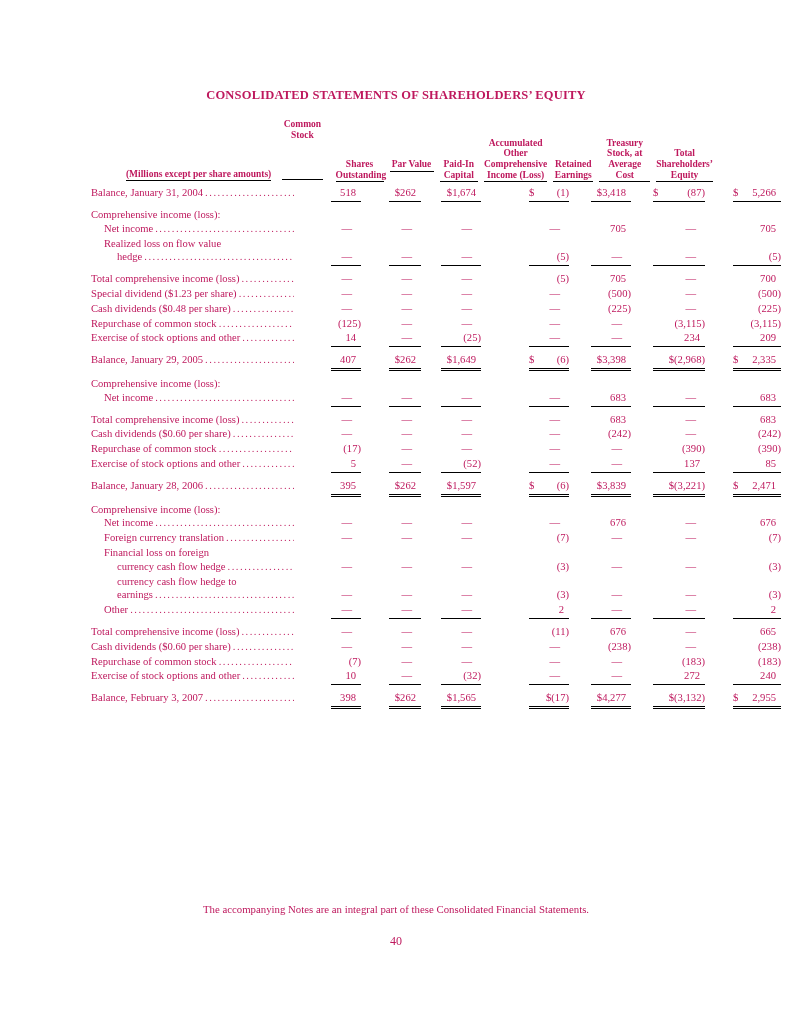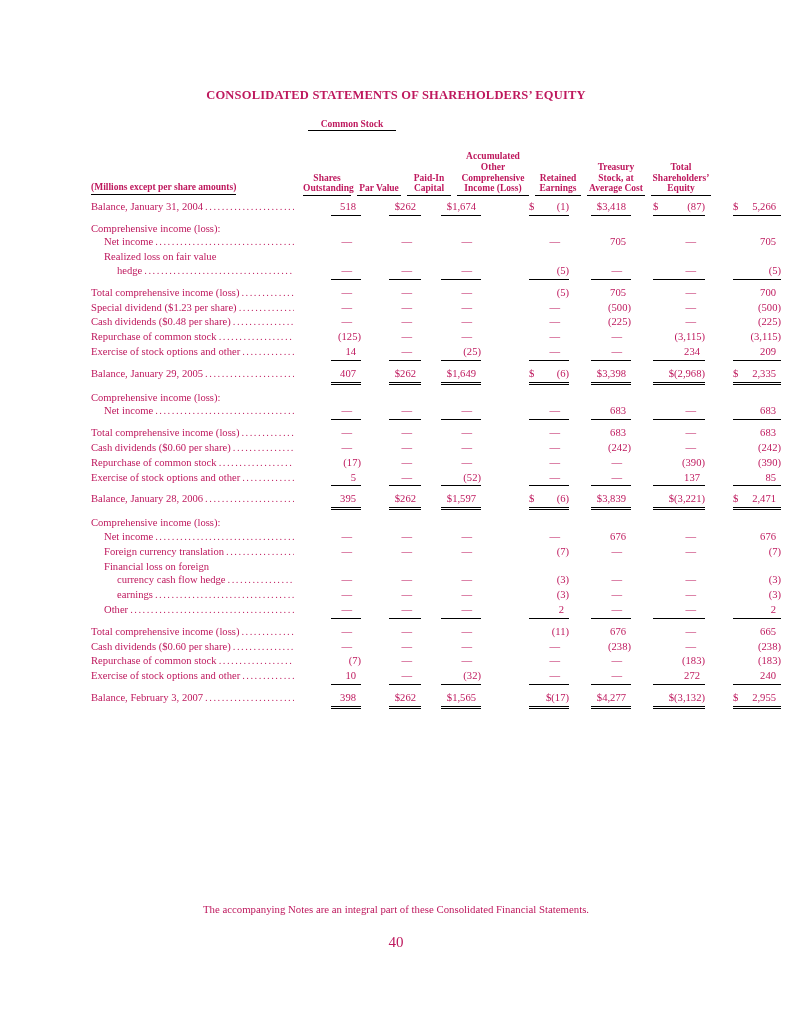--- a/index.html
+++ b/index.html
@@ -51,31 +51,31 @@
     flex-direction: column;
     justify-content: flex-end;
     text-align: center;
     white-space: pre-line;
     border-bottom: 1px solid #000;
     padding-bottom: 1px;
   }
   .hcell.label-col {
     border-bottom: none;
     text-align: left;
-    align-items: flex-start;
+    align-items: flex-end;
   }
   .hu { border-bottom: 1px solid #000; padding-bottom: 1px; }
-  .group { display: flex; flex-direction: column; justify-content: flex-end; }
+  .group { display: flex; flex-direction: row; justify-content: flex-end; gap: 8px; }
   .group-label {
     text-align: center;
     border-bottom: 1px solid #000;
     margin: 0 5px 2px 5px;
     padding-bottom: 0;
   }
-  .group-cols { display: flex; gap: 6px; align-items: flex-end; margin-top: 40px; }
+  .group-cols { display: flex; gap: 6px; align-items: flex-start; margin-top: 40px; }
 
   
   .trow {
     display: flex;
     gap: 16px;
     line-height: 13.8px;
   }
   .trow.space-before { margin-top: 6px; }
   .trow.rule-double { margin-bottom: 3px; }
   .cell { flex: none; text-align: right; }
@@ -115,21 +115,21 @@
     right: 0;
     text-align: center;
     font-size: 10.8px;
   }
   .pagenum {
     position: absolute;
     top: 934px;
     left: 0;
     right: 0;
     text-align: center;
-    font-size: 15px;
+    font-size: 12px;
   }
 </style>
 </head>
 <body>
 
 <div class="page">
 
   <h1 class="title">CONSOLIDATED STATEMENTS OF SHAREHOLDERS’ EQUITY</h1>
 
   <div class="table">
@@ -195,21 +195,21 @@
           <div class="cell c1"><span class="val dash">—</span></div>
           <div class="cell c2"><span class="val dash">—</span></div>
           <div class="cell c3"><span class="val dash">—</span></div>
           <div class="cell c4"><span class="val dash">—</span></div>
           <div class="cell c5"><span class="val num">705</span></div>
           <div class="cell c6"><span class="val dash">—</span></div>
           <div class="cell c7"><span class="val num">705</span></div>
         </div>
         <div class="trow">
           <div class="cell label-col">
-            <span class="lbl" style="padding-left: 13px;">Realized loss on fair value</span>
+            <span class="lbl" style="padding-left: 13px;">Realized loss on flow value</span>
             <span class="dots"></span>
           </div>
           <div class="cell c1"></div>
           <div class="cell c2"></div>
           <div class="cell c3"></div>
           <div class="cell c4"></div>
           <div class="cell c5"></div>
           <div class="cell c6"></div>
           <div class="cell c7"></div>
         </div>
@@ -455,20 +455,33 @@
           <div class="cell c1"><span class="val dash">—</span></div>
           <div class="cell c2"><span class="val dash">—</span></div>
           <div class="cell c3"><span class="val dash">—</span></div>
           <div class="cell c4"><span class="val paren">(3)</span></div>
           <div class="cell c5"><span class="val dash">—</span></div>
           <div class="cell c6"><span class="val dash">—</span></div>
           <div class="cell c7"><span class="val paren">(3)</span></div>
         </div>
         <div class="trow">
           <div class="cell label-col">
+            <span class="lbl" style="padding-left: 26px;">currency cash flow hedge to</span>
+            <span class="dots"></span>
+          </div>
+          <div class="cell c1"></div>
+          <div class="cell c2"></div>
+          <div class="cell c3"></div>
+          <div class="cell c4"></div>
+          <div class="cell c5"></div>
+          <div class="cell c6"></div>
+          <div class="cell c7"></div>
+        </div>
+        <div class="trow">
+          <div class="cell label-col">
             <span class="lbl" style="padding-left: 26px;">earnings</span>
             <span class="dots">..........................................................................................</span>
           </div>
           <div class="cell c1"><span class="val dash">—</span></div>
           <div class="cell c2"><span class="val dash">—</span></div>
           <div class="cell c3"><span class="val dash">—</span></div>
           <div class="cell c4"><span class="val paren">(3)</span></div>
           <div class="cell c5"><span class="val dash">—</span></div>
           <div class="cell c6"><span class="val dash">—</span></div>
           <div class="cell c7"><span class="val paren">(3)</span></div>

